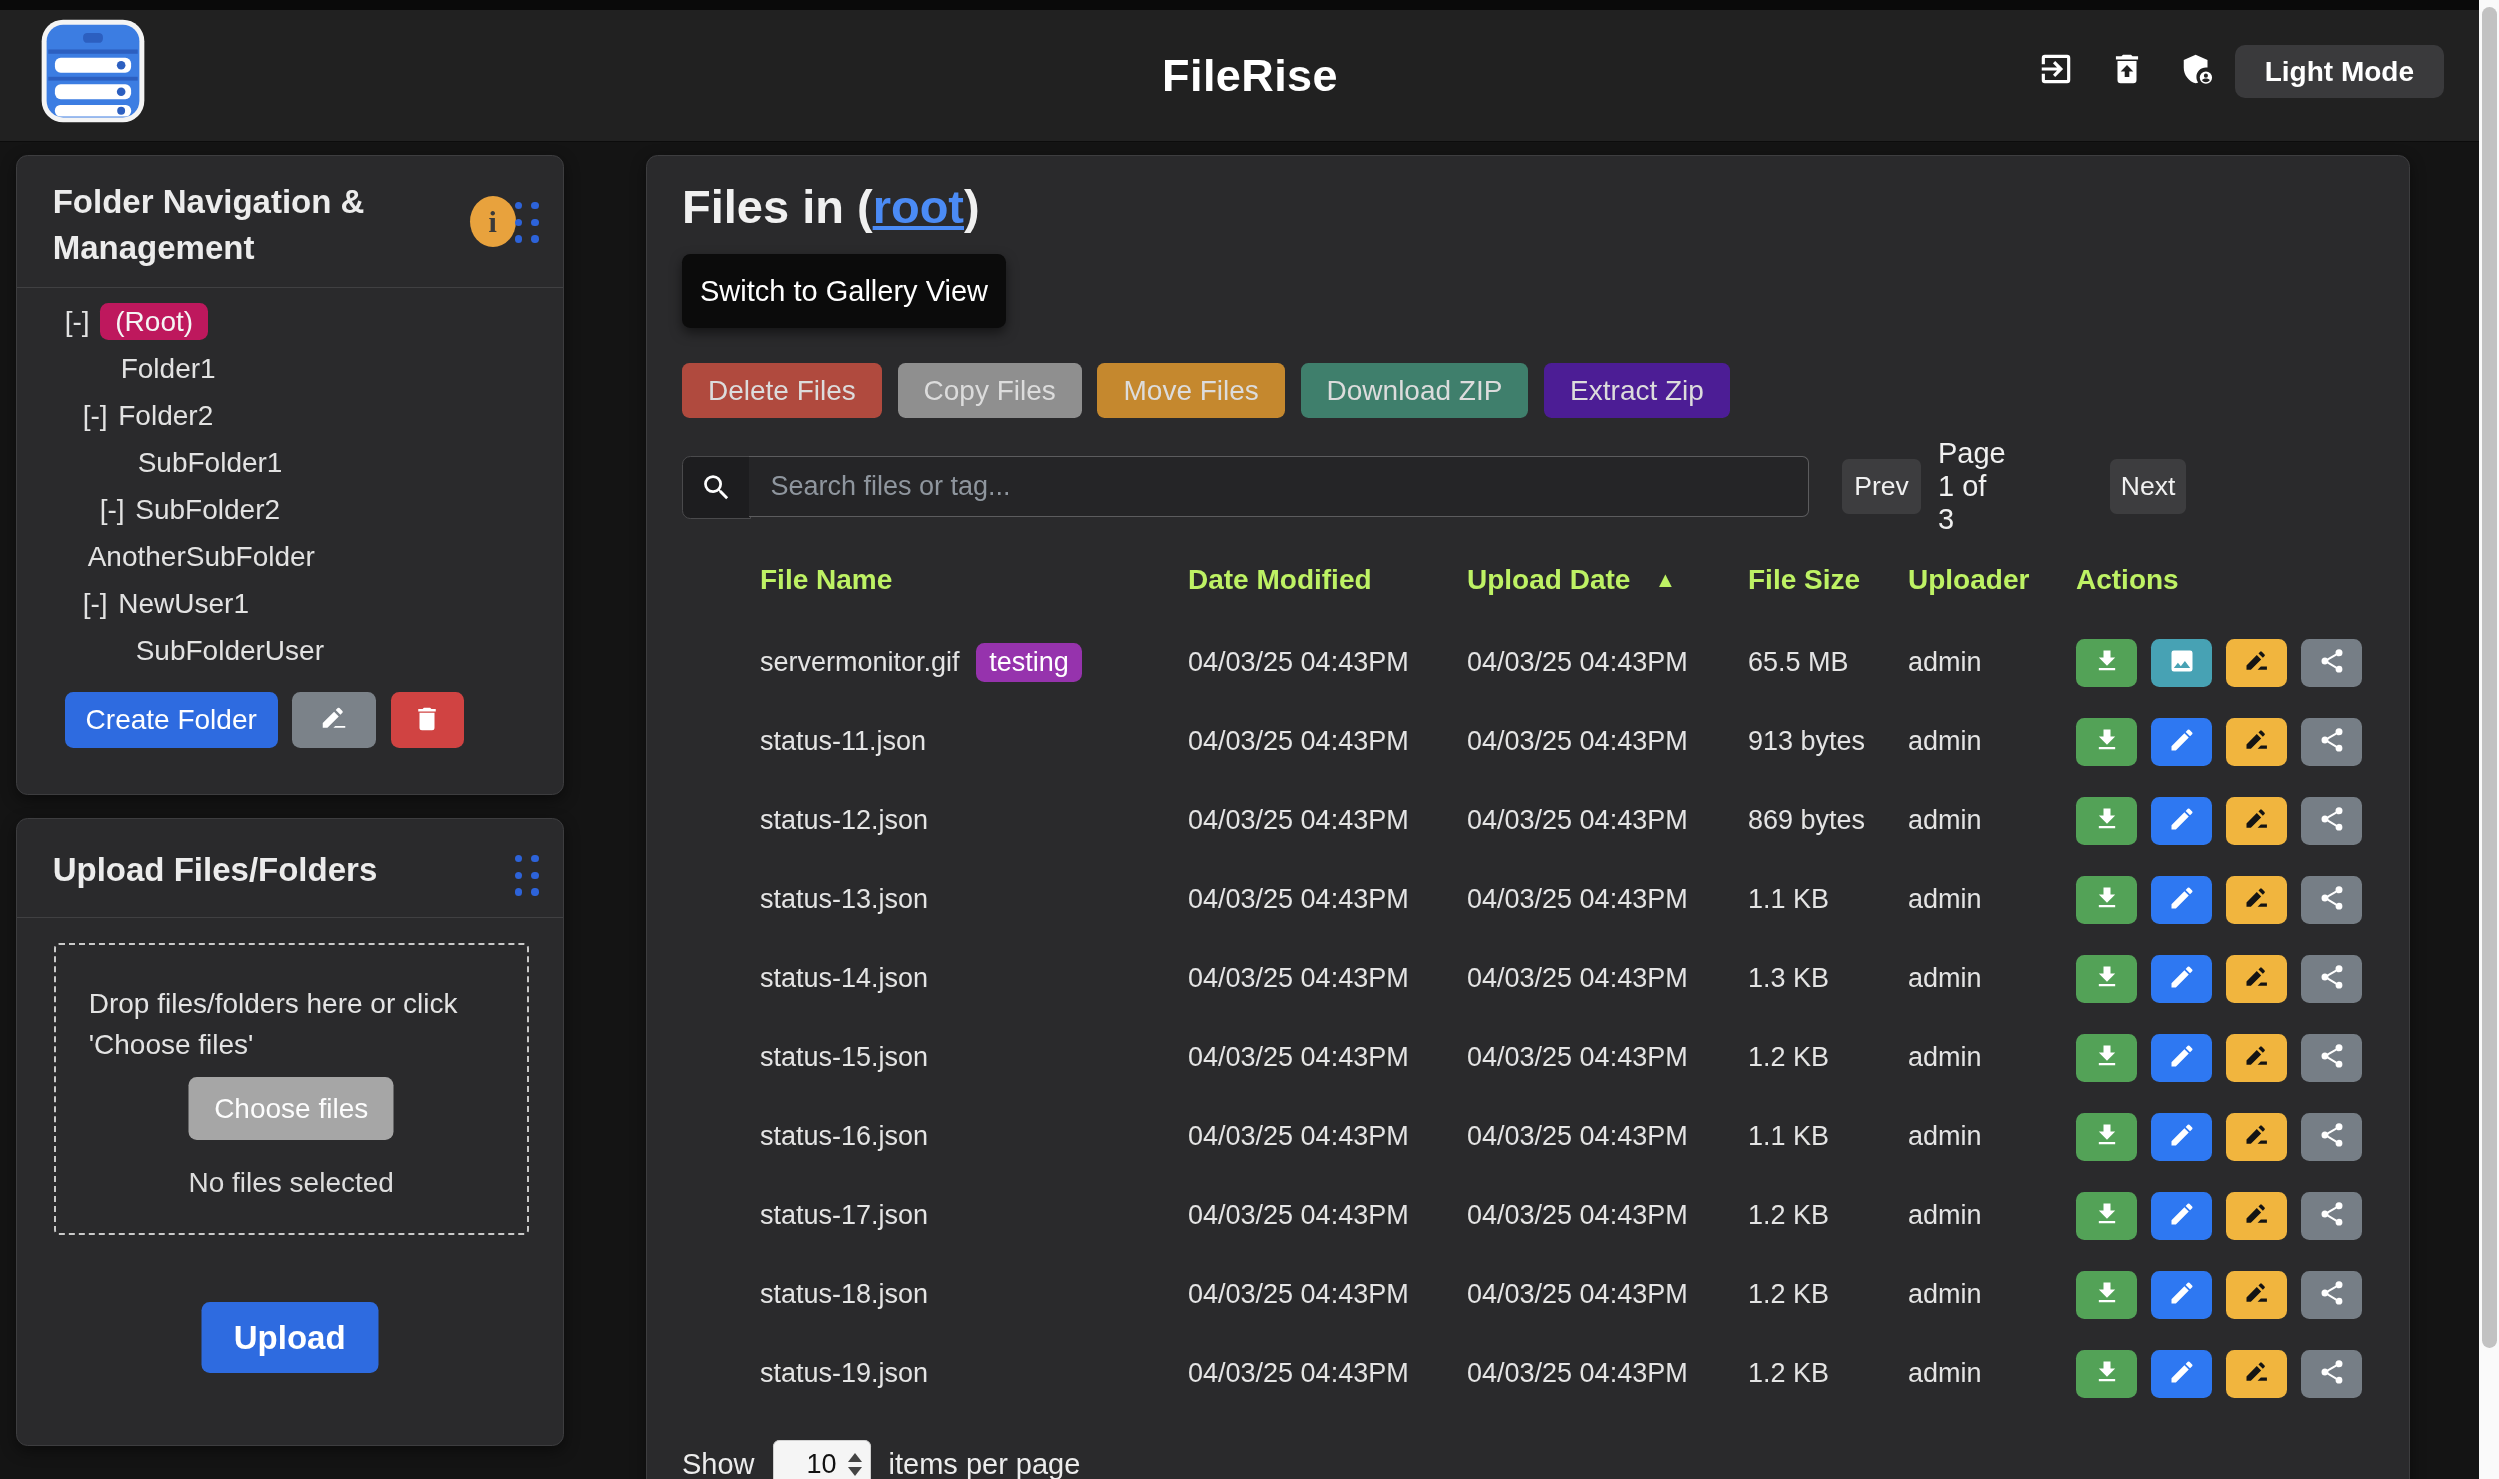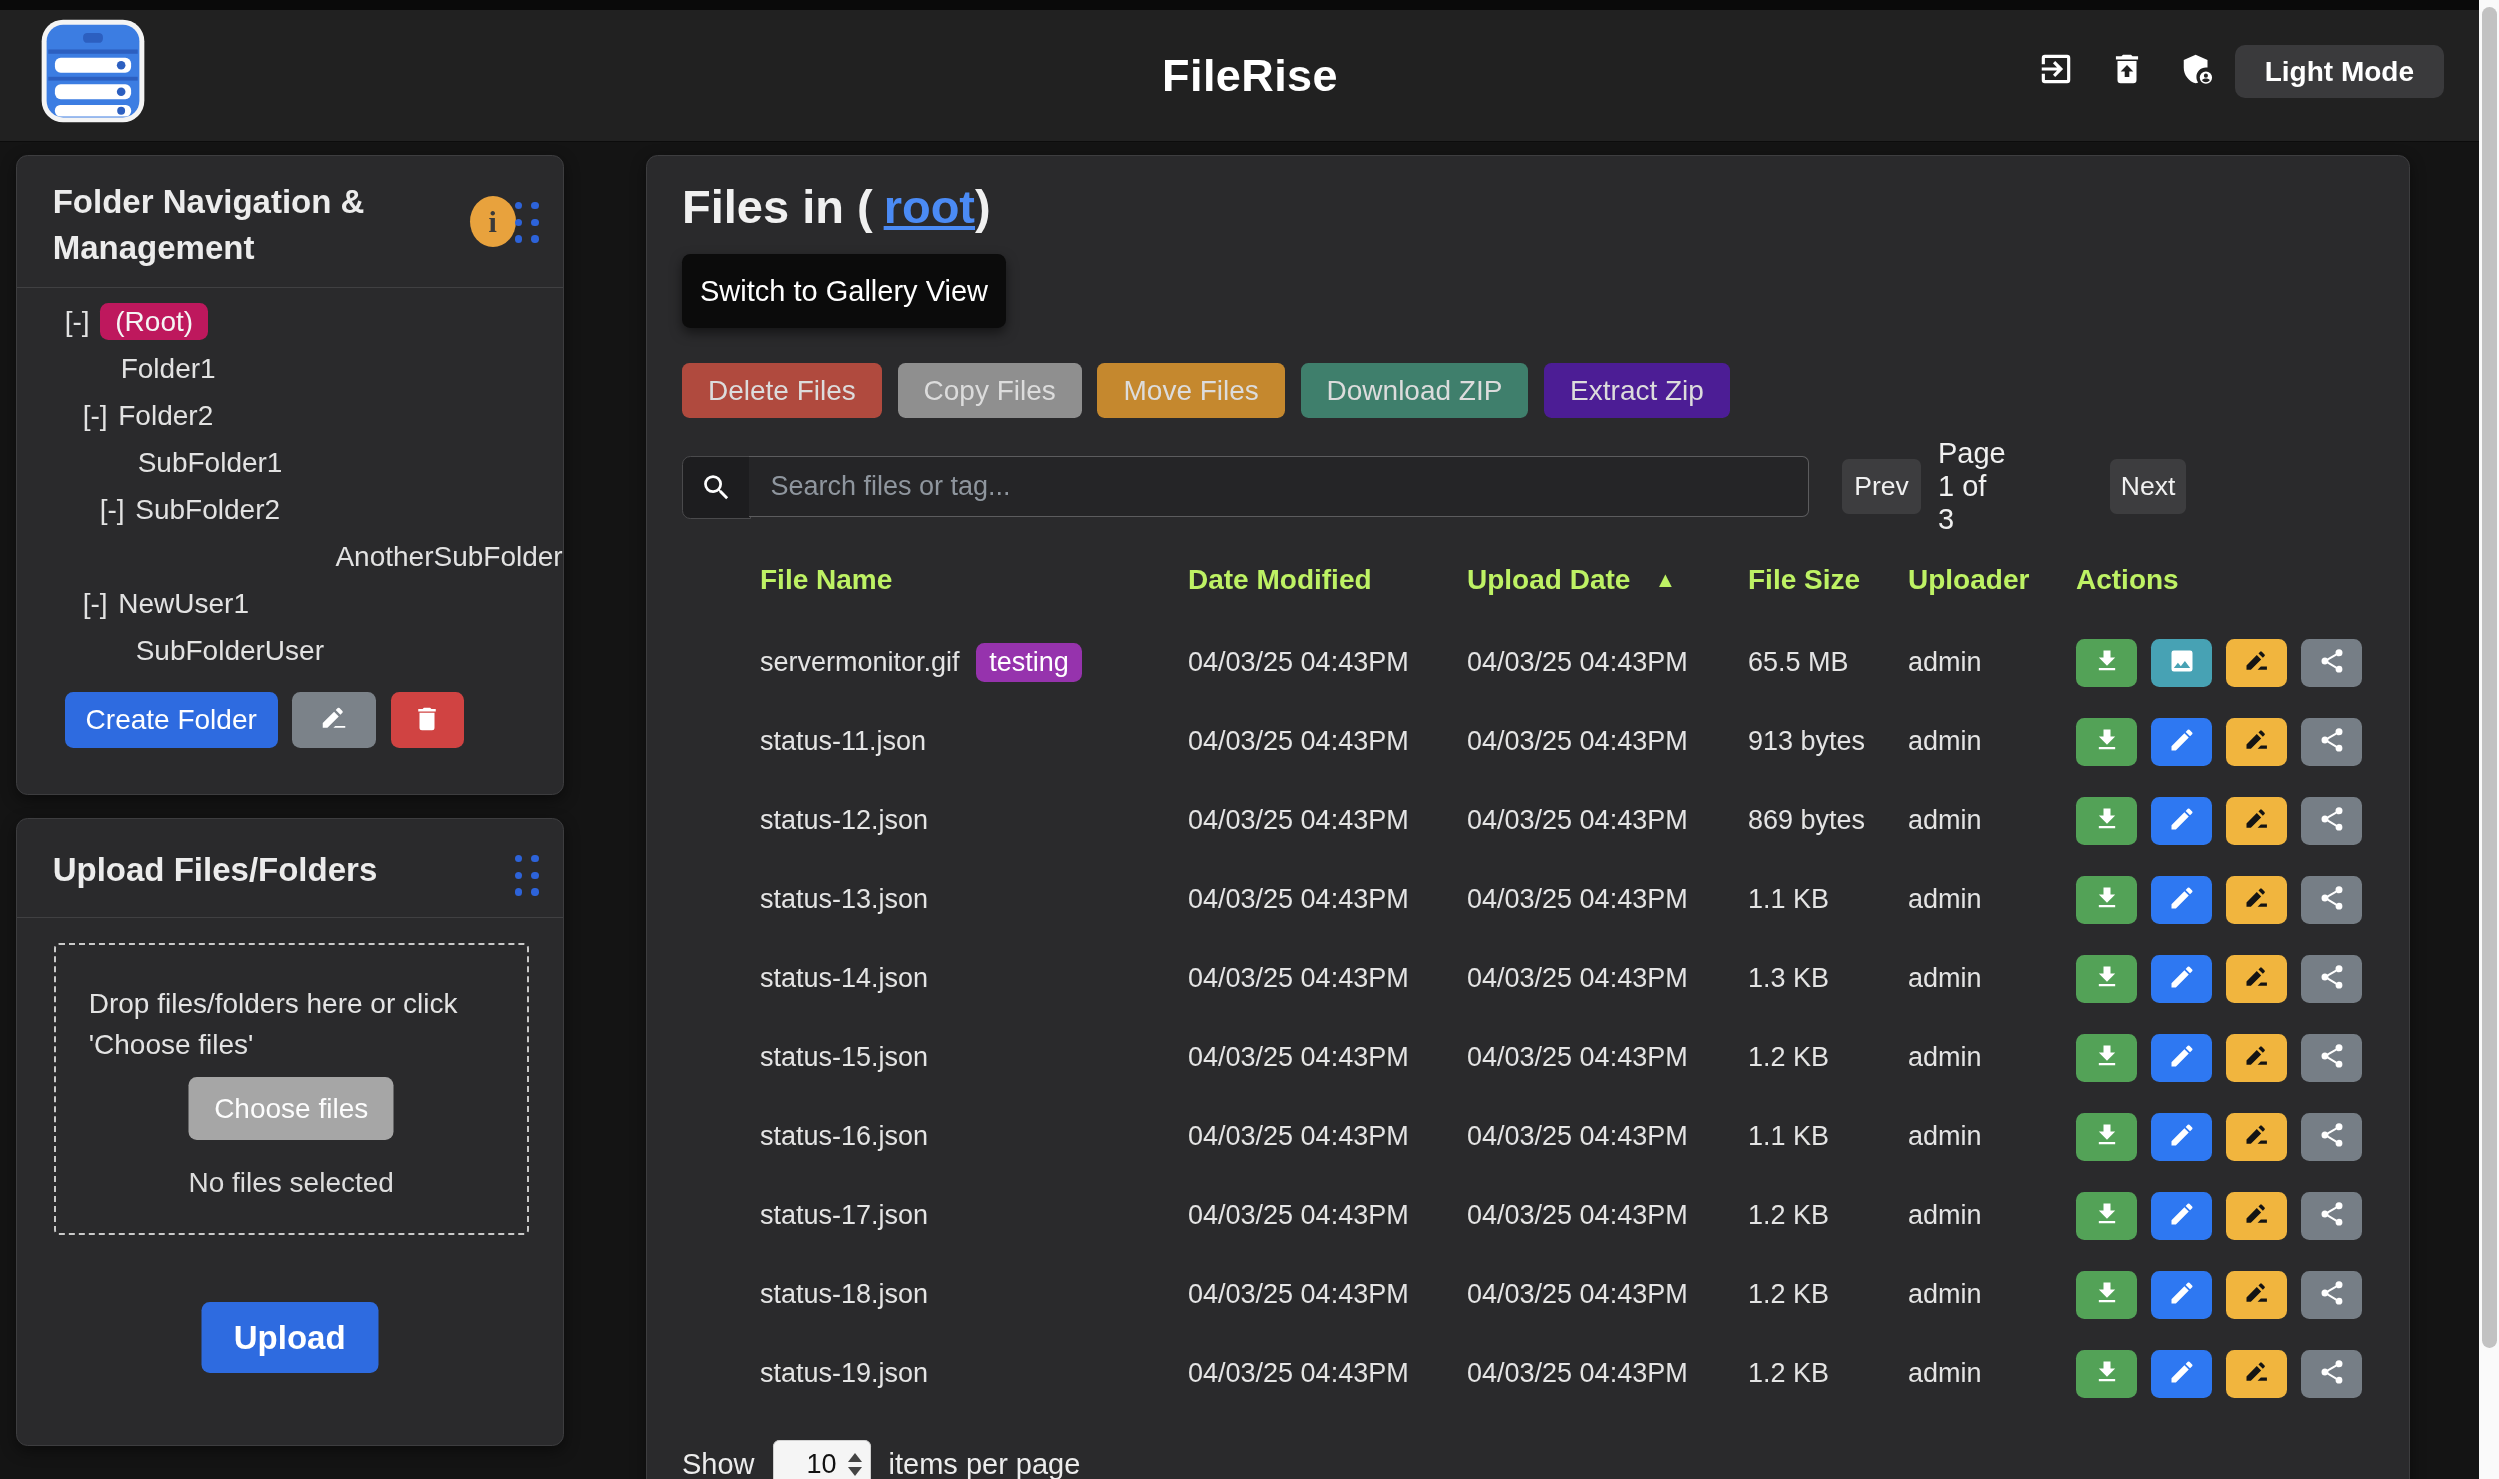--- a/index.html
+++ b/index.html
@@ -41,21 +41,21 @@
   .dropzone{position:absolute;left:37px;top:124px;width:471px;height:288px;border:2.5px dashed #c9c9c9;border-radius:5px;cursor:pointer;}
   .drop-text{position:absolute;left:33px;top:38px;font-size:28px;line-height:41px;color:#e3e3e3;}
   .choose-files{position:absolute;left:50%;transform:translateX(-50%);top:132px;width:205px;height:63px;background:#a6a6a6;
                 border-radius:8.3px;color:#fdfdfd;font-size:28px;}
   .no-files{position:absolute;left:0;top:222px;width:100%;text-align:center;font-size:28px;color:#dddddd;}
   .upload-btn{position:absolute;left:50%;transform:translateX(-50%);top:483px;width:177px;height:71px;background:#2e6be0;
               border-radius:8.3px;color:#fff;font-size:33px;font-weight:bold;}
   
   .files-card{left:646px;top:155px;width:1762px;height:1372px;}
   .main-title{position:absolute;left:35px;top:23px;font-size:47px;font-weight:bold;color:#f0f0f0;}
-  .main-title .root-link{color:#4b8bf5;text-decoration:underline;cursor:pointer;margin-left:11px;}
+  .main-title .root-link{color:#4b8bf5;text-decoration:underline;cursor:pointer;}
   .gallery-btn{position:absolute;left:35px;top:98px;width:324px;height:74px;background:#0b0b0b;border-radius:8.3px;
                color:#fff;font-size:29px;box-shadow:0 5px 11.6px rgba(0,0,0,.5);}
   .bulk-row{position:absolute;left:35px;top:207px;height:55px;display:flex;gap:15.7px;}
   .bulk-btn{height:55px;padding:0 26px;border-radius:7.4px;font-size:28px;color:#dcdcdc;}
   
   .search-row{position:absolute;left:35px;top:300px;height:61px;}
   .search-iconbox{position:absolute;left:0;top:0;width:67px;height:61px;background:#1d1d1f;border:0.8px solid #4a4a4c;
                   border-radius:8.3px 0 0 8.3px;display:flex;align-items:center;justify-content:center;}
   .search-iconbox svg{width:33px;height:33px;fill:#ffffff;}
   .search-input{position:absolute;left:67px;top:0;width:1060px;height:61px;box-sizing:border-box;background:#252527;
@@ -163,21 +163,21 @@
           <i></i>
           <i></i>
         </div>
     </div>
     <div class="tree">
         <div class="tree-row" style="padding-left: 48px;"><span class="tree-prefix">[-]</span><span class="tree-label selected">(Root)</span></div>
         <div class="tree-row" style="padding-left: 104px;"><span class="tree-label">Folder1</span></div>
         <div class="tree-row" style="padding-left: 66px;"><span class="tree-prefix">[-]</span><span class="tree-label">Folder2</span></div>
         <div class="tree-row" style="padding-left: 121px;"><span class="tree-label">SubFolder1</span></div>
         <div class="tree-row" style="padding-left: 83px;"><span class="tree-prefix">[-]</span><span class="tree-label">SubFolder2</span></div>
-        <div class="tree-row" style="padding-left: 92px; justify-content: flex-end;"><span class="tree-label">AnotherSubFolder</span></div>
+        <div class="tree-row" style="padding-left: 71px;"><span class="tree-label">AnotherSubFolder</span></div>
         <div class="tree-row" style="padding-left: 66px;"><span class="tree-prefix">[-]</span><span class="tree-label">NewUser1</span></div>
         <div class="tree-row" style="padding-left: 119px;"><span class="tree-label">SubFolderUser</span></div>
       </div>
     <div class="folder-btns">
       <button class="btn create-folder">Create Folder</button>
       <button class="btn icon-btn folder-edit">
         <span><svg viewBox="0 0 24 24" width="30" height="30" fill="#fff">
               <path d="M3 15.25V19h3.75L15.81 9.94l-3.75-3.75zM18.71 7.04a1 1 0 0 0 0-1.41l-2.34-2.34a1 1 0 0 0-1.41 0l-1.6 1.6 3.75 3.75zM13 17.5h8V19h-9.5z"></path>
             </svg></span>
       </button>

